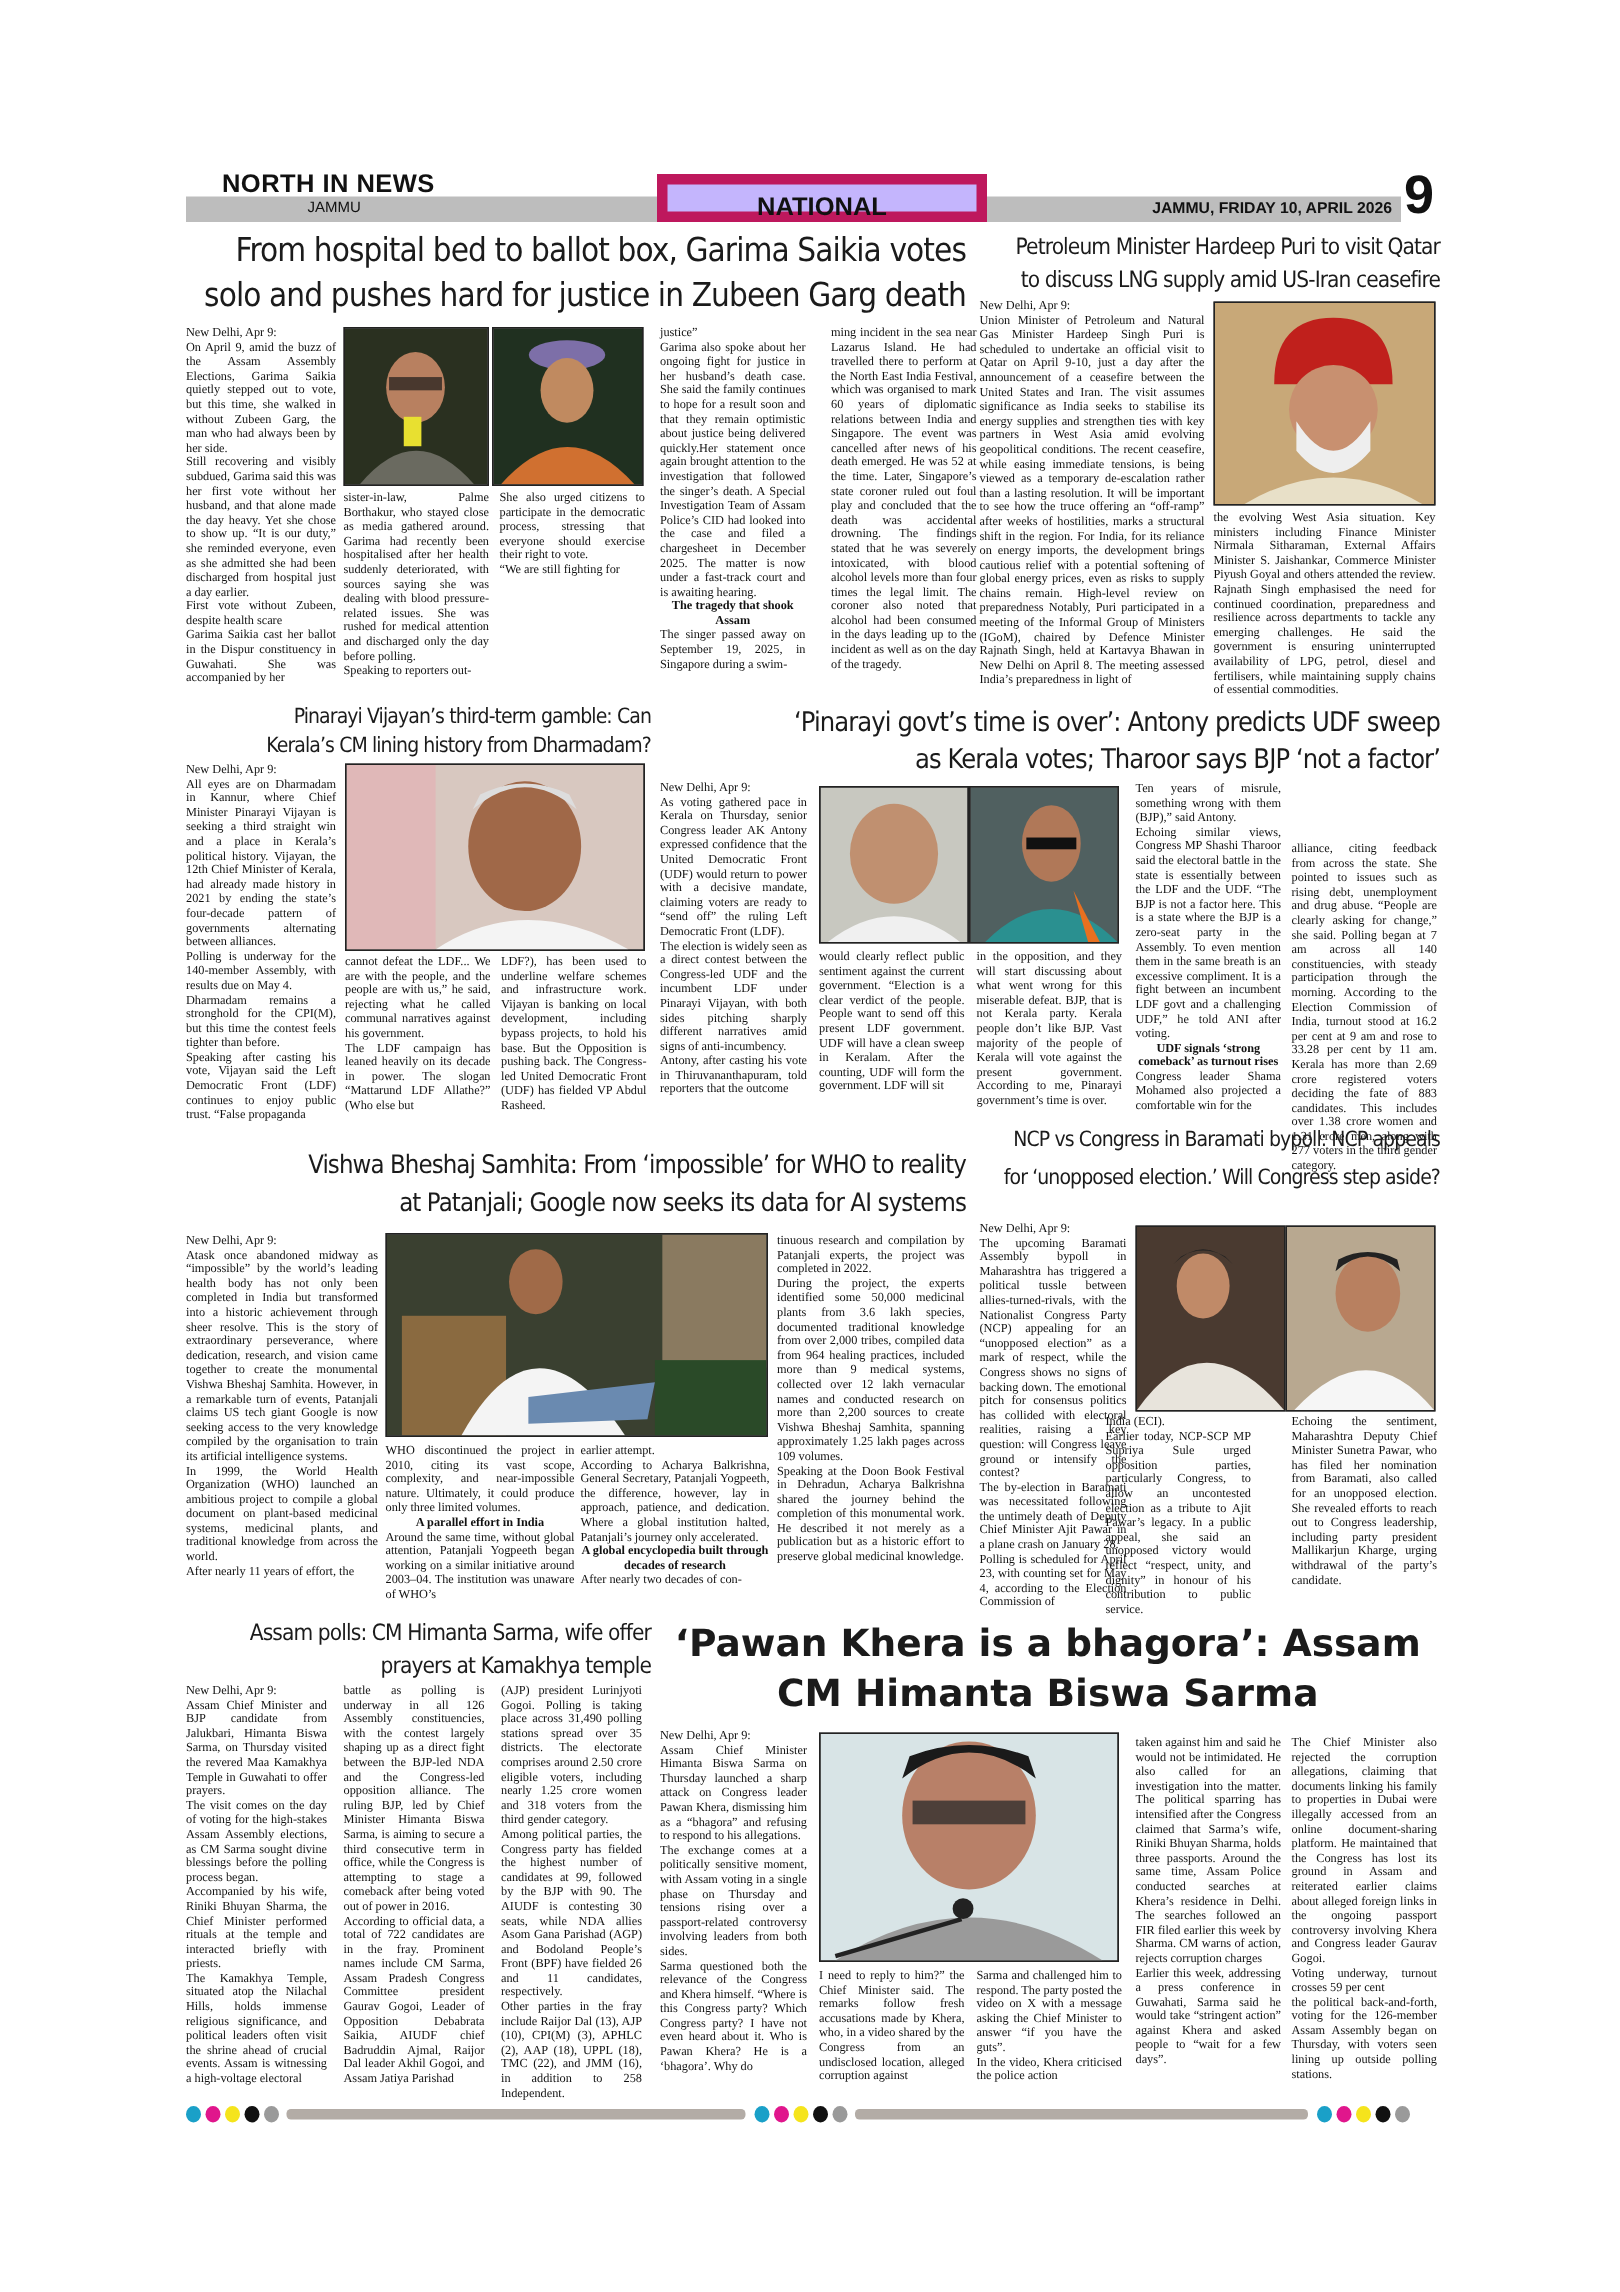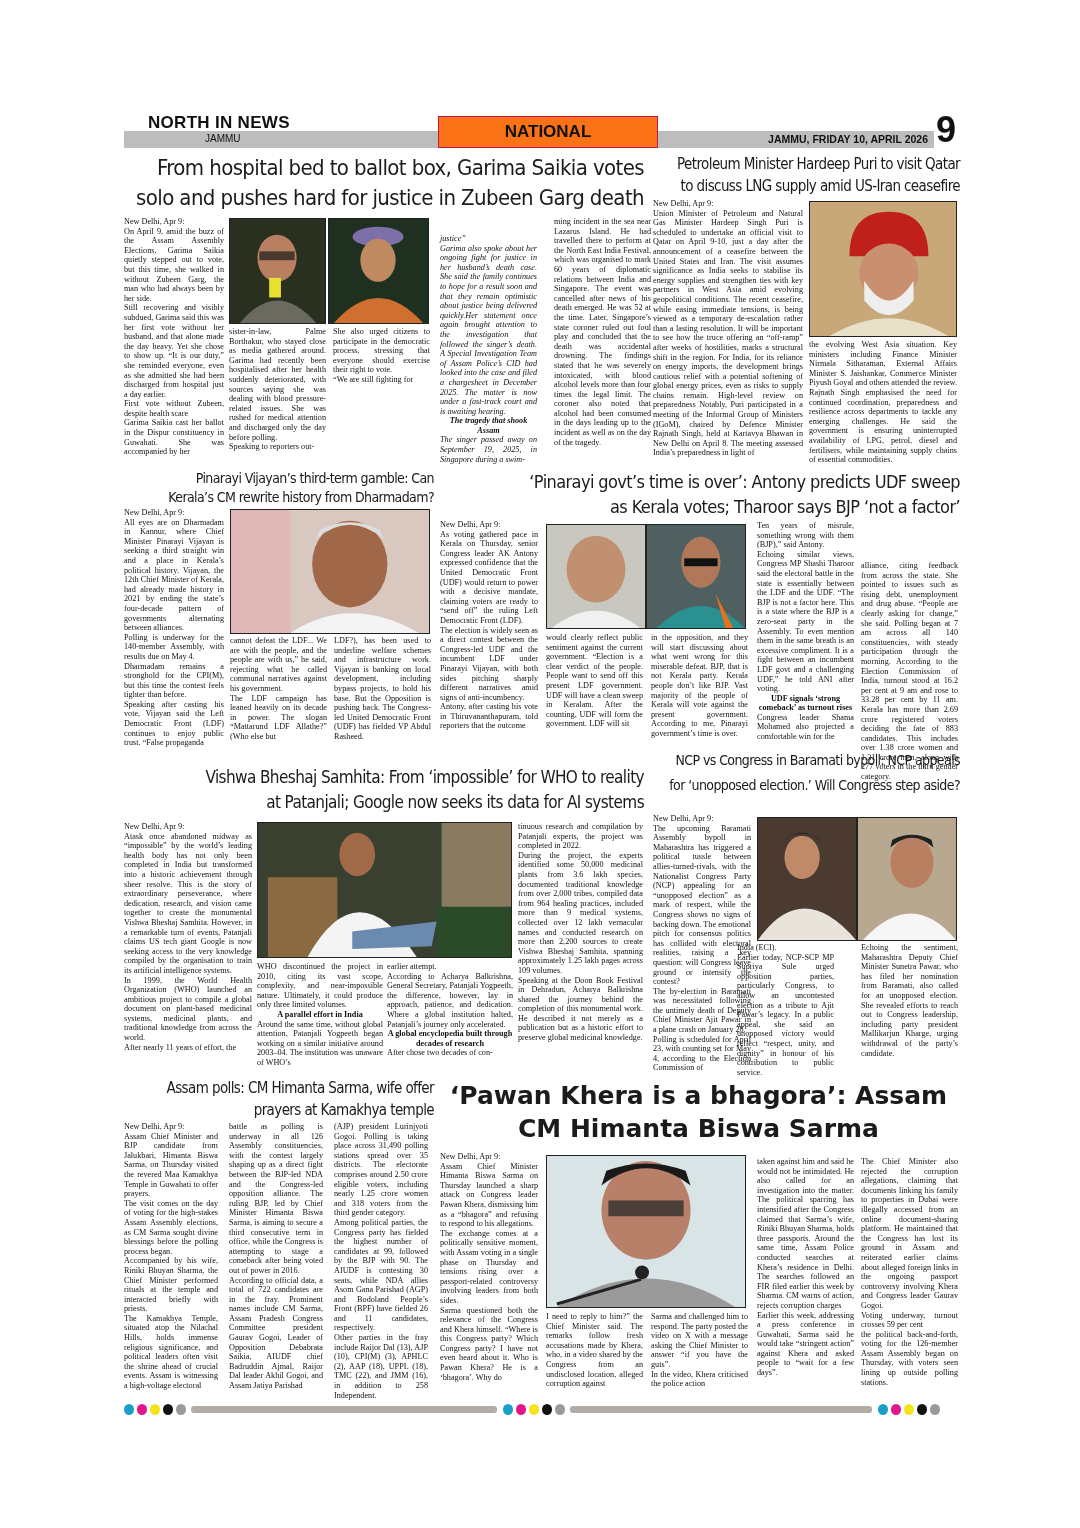--- a/index.html
+++ b/index.html
@@ -1,21 +1,21 @@
 <!DOCTYPE html>
 <html><head>
 <meta charset="utf-8">
 <style>
   html, body { margin:0; padding:0; background:#ffffff; }
   body { width:1080px; height:1528px; position:relative; overflow:hidden; font-family:"Liberation Serif", serif; color:#111; }
   .abs { position:absolute; }
   .masthead-name { left:148px; top:113px; font-family:"Liberation Sans", sans-serif; font-weight:bold; font-size:17px; letter-spacing:0.3px; }
   .graybar { left:124px; top:131px; width:810px; height:17px; background:#bdbdbd; }
   .masthead-city { left:205px; top:133px; font-family:"Liberation Sans", sans-serif; font-size:10px; }
-  .section-box { left:438px; top:116px; width:220px; height:32px; background:#f97316; border:1px solid #be185d; box-sizing:border-box; text-align:center; font-family:"Liberation Sans", sans-serif; font-weight:bold; font-size:17px; line-height:30px; }
+  .section-box { left:438px; top:116px; width:220px; height:32px; background:#c4b5fd; border:7px solid #be185d; box-sizing:border-box; text-align:center; font-family:"Liberation Sans", sans-serif; font-weight:bold; font-size:17px; line-height:30px; }
   .dateline { right:152px; top:133px; font-family:"Liberation Sans", sans-serif; font-size:10.5px; font-weight:bold; }
   .pageno { left:936px; top:110px; font-family:"Liberation Sans", sans-serif; font-weight:bold; font-size:36px; line-height:40px; }
   .hl { font-family:"DejaVu Sans", sans-serif; text-align:center; color:#1b1b1b; line-height:1.25; transform-origin:center top; }
   .hl-cond { font-stretch:condensed; letter-spacing:-0.6px;text-align:right; }
   .col { font-size:8.2px; line-height:9.6px; text-align:justify; }
   .col p { margin:0; }
   .sub { font-weight:bold; text-align:center; }
   .img { background:#555; border:1px solid #222; box-sizing:border-box; overflow:hidden; }
   .img .ph { width:100%; height:100%; }
   .footer-dots { top:1403px; height:12px; display:flex; align-items:center; }
@@ -61,21 +61,21 @@
     </svg>
 </div>
 <div class="abs col" style="left:229px;top:327px;width:97px;">
   <p>sister-in-law, Palme Borthakur, who stayed close as media gathered around. Garima had recently been hospitalised after her health suddenly deteriorated, with sources saying she was dealing with blood pressure-related issues. She was rushed for medical attention and discharged only the day before polling.</p>
   <p>Speaking to reporters out-</p>
 </div>
 <div class="abs col" style="left:333px;top:327px;width:97px;">
   <p>She also urged citizens to participate in the democratic process, stressing that everyone should exercise their right to vote.</p>
   <p>“We are still fighting for</p>
 </div>
-<div class="abs col" style="left:440px;top:234px;width:97px;font-style:italic;">
+<div class="abs col" style="left:440px;top:217px;width:97px;">
   <p>justice”</p>
   <p>Garima also spoke about her ongoing fight for justice in her husband’s death case. She said the family continues to hope for a result soon and that they remain optimistic about justice being delivered quickly.Her statement once again brought attention to the investigation that followed the singer’s death. A Special Investigation Team of Assam Police’s CID had looked into the case and filed a chargesheet in December 2025. The matter is now under a fast-track court and is awaiting hearing.</p>
   <p class="sub">The tragedy that shook Assam</p>
   <p>The singer passed away on September 19, 2025, in Singapore during a swim-</p>
 </div>
 <div class="abs col" style="left:554px;top:217px;width:97px;">
   <p>ming incident in the sea near Lazarus Island. He had travelled there to perform at the North East India Festival, which was organised to mark 60 years of diplomatic relations between India and Singapore. The event was cancelled after news of his death emerged. He was 52 at the time. Later, Singapore’s state coroner ruled out foul play and concluded that the death was accidental drowning. The findings stated that he was severely intoxicated, with blood alcohol levels more than four times the legal limit. The coroner also noted that alcohol had been consumed in the days leading up to the incident as well as on the day of the tragedy.</p>
 </div>
 
 <div class="abs hl hl-cond" style="left:650px;top:153px;width:310px;font-size:15px;line-height:22px;">
@@ -94,21 +94,21 @@
       <path d="M55 80 Q80 120 105 80 L105 100 Q80 130 55 100Z" fill="#eee"></path>
       <path d="M20 136 Q80 100 140 136Z" fill="#e8e0c8"></path>
     </svg>
 </div>
 <div class="abs col" style="left:809px;top:340px;width:148px;">
   <p>the evolving West Asia situation. Key ministers including Finance Minister Nirmala Sitharaman, External Affairs Minister S. Jaishankar, Commerce Minister Piyush Goyal and others attended the review. Rajnath Singh emphasised the need for continued coordination, preparedness and resilience across departments to tackle any emerging challenges. He said the government is ensuring uninterrupted availability of LPG, petrol, diesel and fertilisers, while maintaining supply chains of essential commodities.</p>
 </div>
 
 <div class="abs hl hl-cond" style="left:124px;top:469px;width:310px;font-size:14px;line-height:19px;">
   <div>Pinarayi Vijayan’s third-term gamble: Can</div>
-  <div>Kerala’s CM rewrite history from Dharmadam?</div>
+  <div>Kerala’s CM lining history from Dharmadam?</div>
 </div>
 <div class="abs col" style="left:124px;top:508px;width:100px;">
   <p>New Delhi, Apr 9:</p>
   <p>All eyes are on Dharmadam in Kannur, where Chief Minister Pinarayi Vijayan is seeking a third straight win and a place in Kerala’s political history. Vijayan, the 12th Chief Minister of Kerala, had already made history in 2021 by ending the state’s four-decade pattern of governments alternating between alliances.</p>
   <p>Polling is underway for the 140-member Assembly, with results due on May 4.</p>
   <p>Dharmadam remains a stronghold for the CPI(M), but this time the contest feels tighter than before.</p>
   <p>Speaking after casting his vote, Vijayan said the Left Democratic Front (LDF) continues to enjoy public trust. “False propaganda</p>
 </div>
 <div class="abs img" style="left:230px;top:509px;width:200px;height:125px;">
   <svg class="ph" viewBox="0 0 200 125" preserveAspectRatio="none">
@@ -192,21 +192,21 @@
 </div>
 <div class="abs col" style="left:257px;top:962px;width:126px;">
   <p>WHO discontinued the project in 2010, citing its vast scope, complexity, and near-impossible nature. Ultimately, it could produce only three limited volumes.</p>
   <p class="sub">A parallel effort in India</p>
   <p>Around the same time, without global attention, Patanjali Yogpeeth began working on a similar initiative around 2003–04. The institution was unaware of WHO’s</p>
 </div>
 <div class="abs col" style="left:387px;top:962px;width:126px;">
   <p>earlier attempt.</p>
   <p>According to Acharya Balkrishna, General Secretary, Patanjali Yogpeeth, the difference, however, lay in approach, patience, and dedication. Where a global institution halted, Patanjali’s journey only accelerated.</p>
   <p class="sub">A global encyclopedia built through decades of research</p>
-  <p>After chose two decades of con-</p>
+  <p>After nearly two decades of con-</p>
 </div>
 <div class="abs col" style="left:518px;top:822px;width:125px;">
   <p>tinuous research and compilation by Patanjali experts, the project was completed in 2022.</p>
   <p>During the project, the experts identified some 50,000 medicinal plants from 3.6 lakh species, documented traditional knowledge from over 2,000 tribes, compiled data from 964 healing practices, included more than 9 medical systems, collected over 12 lakh vernacular names and conducted research on more than 2,200 sources to create Vishwa Bheshaj Samhita, spanning approximately 1.25 lakh pages across 109 volumes.</p>
   <p>Speaking at the Doon Book Festival in Dehradun, Acharya Balkrishna shared the journey behind the completion of this monumental work. He described it not merely as a publication but as a historic effort to preserve global medicinal knowledge.</p>
 </div>
 
 <div class="abs hl hl-cond" style="left:650px;top:748px;width:310px;font-size:14px;line-height:25px;">
   <div>NCP vs Congress in Baramati bypoll: NCP appeals</div>
   <div>for ‘unopposed election.’ Will Congress step aside?</div>

